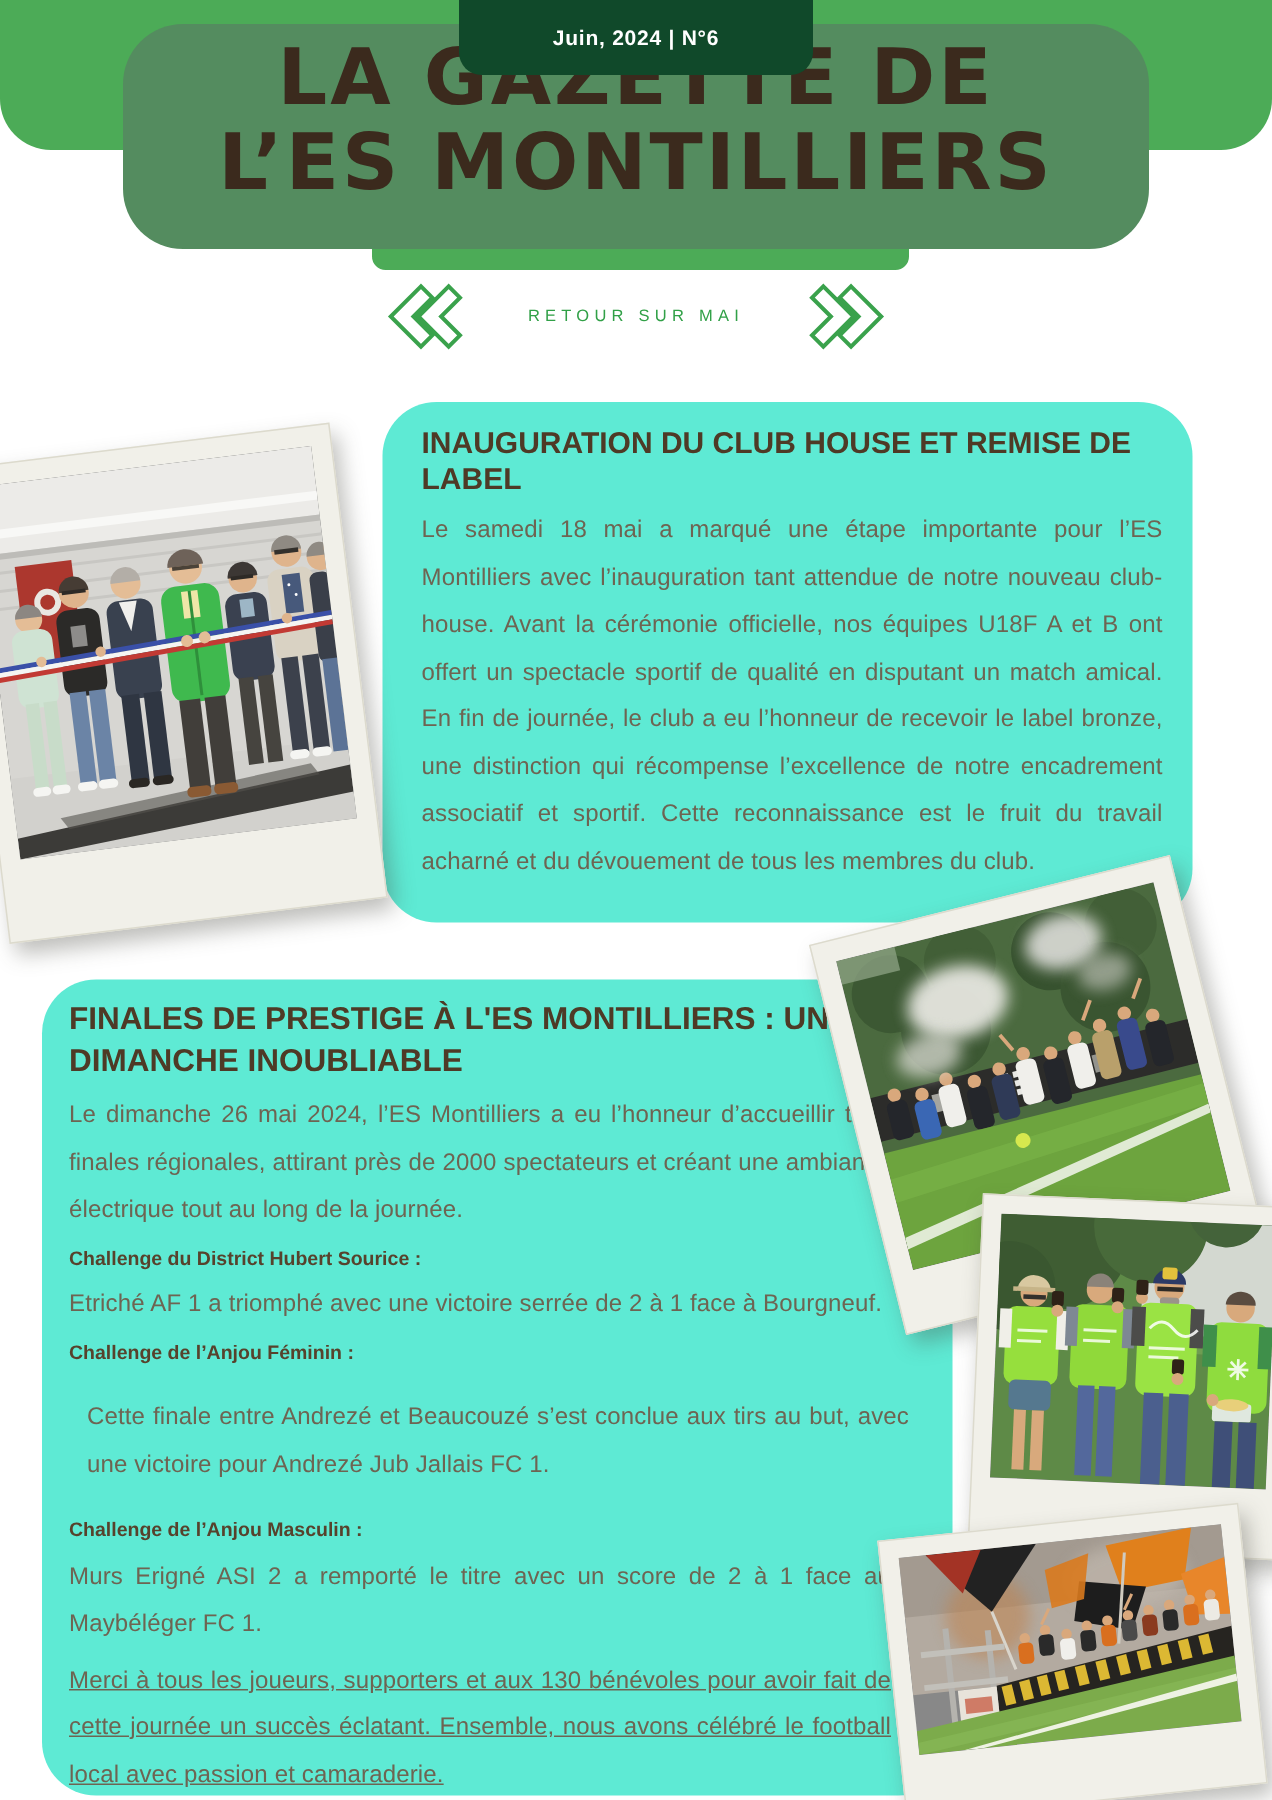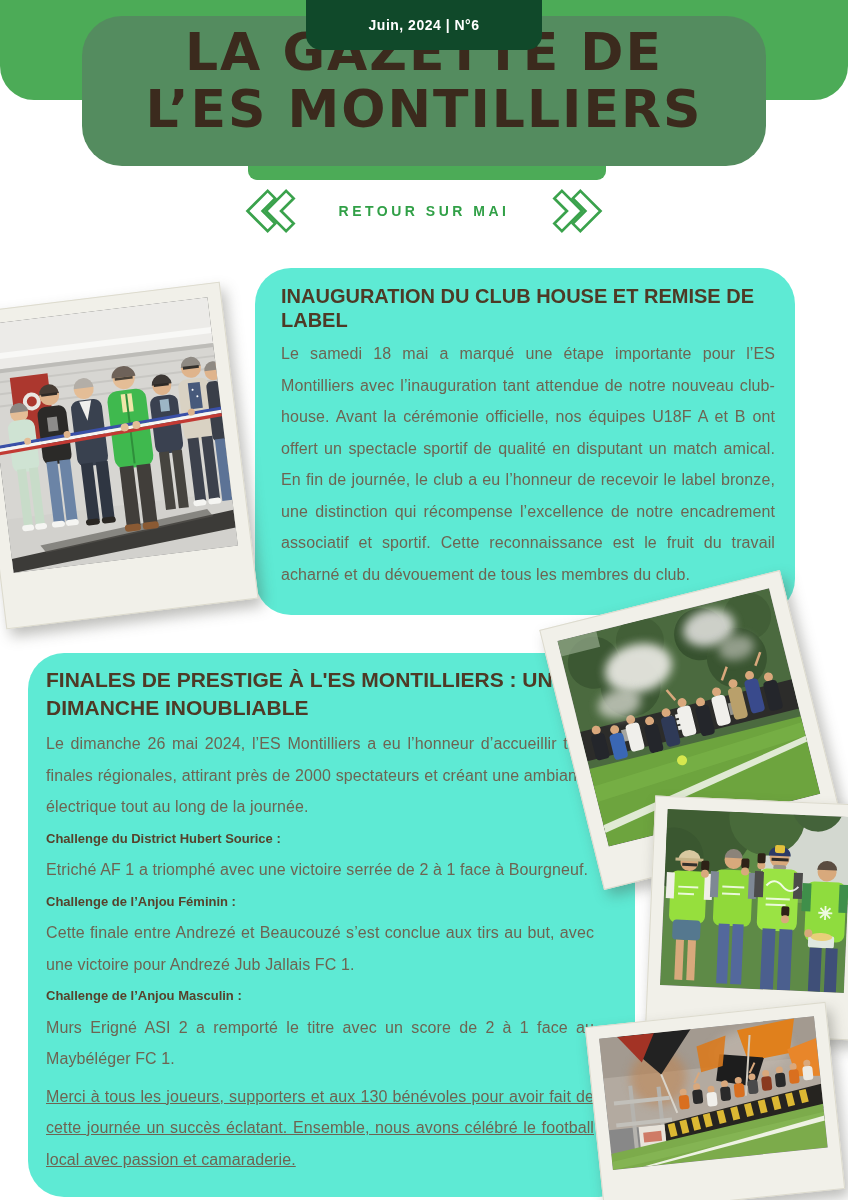--- a/index.html
+++ b/index.html
@@ -14,21 +14,21 @@
   .banner{position:absolute;left:82px;top:16px;width:684px;height:150px;
           background:#548c5f;border-radius:40px;z-index:2;text-align:center;}
   .banner .title{margin-top:8px;font-family:"DejaVu Sans",sans-serif;font-weight:bold;
                  font-size:52px;line-height:57px;letter-spacing:2px;color:#3b2a1d;}
   .issue-pill{position:absolute;left:306px;top:0;width:236px;height:50px;
               background:#10492a;border-radius:0 0 15px 15px;z-index:3;
               color:#ffffff;font-weight:bold;font-size:14px;letter-spacing:.5px;
               display:flex;align-items:center;justify-content:center;}
   .nav{position:absolute;left:0;top:184px;width:848px;height:54px;z-index:2;
        display:flex;align-items:center;justify-content:center;gap:42px;}
-  .nav-label{font-weight:bold;font-size:14px;letter-spacing:3.5px;color:#31a047;}
+  .nav-label{font-weight:normal;font-size:11px;letter-spacing:3.5px;color:#31a047;}
   .chev{display:block;}
 
   
   .panel{position:absolute;background:#5eead4;border-radius:36px;box-sizing:border-box;z-index:2;}
   .panel-1{left:255px;top:268px;width:540px;height:347px;padding:16px 20px 0 26px;}
   .panel-2{left:28px;top:653px;width:607px;height:544px;padding:13px 0 0 18px;overflow:hidden;}
   .art-heading{margin:0;font-size:20px;line-height:24px;font-weight:bold;color:#4e3a26;letter-spacing:0;}
   .panel-2 .art-heading{font-size:21px;line-height:28px;width:540px;}
   .body-text{margin:6px 0 0 0;font-size:16px;line-height:31.5px;color:#6e6452;
              text-align:justify;letter-spacing:.1px;}
@@ -88,21 +88,21 @@
 
   <section class="panel panel-2">
     <h2 class="art-heading">FINALES DE PRESTIGE À L'ES MONTILLIERS : UN DIMANCHE INOUBLIABLE</h2>
     <p class="body-text">Le dimanche 26 mai 2024, l’ES Montilliers a eu l’honneur d’accueillir trois finales régionales, attirant près de 2000 spectateurs et créant une ambiance électrique tout au long de la journée.</p>
     <div>
       <p class="challenge-label">Challenge du District Hubert Sourice :</p>
       <p class="body-text" style="margin:0;">Etriché AF 1 a triomphé avec une victoire serrée de 2 à 1 face à Bourgneuf.</p>
     </div>
     <div>
       <p class="challenge-label">Challenge de l’Anjou Féminin :</p>
-      <p class="body-text" style="margin:0;">Cette finale entre Andrezé et Beaucouzé s’est conclue aux tirs au but, avec une victoire pour Andrezé Jub Jallais FC 1.</p>
+      <p class="body-text" style="margin:12px;">Cette finale entre Andrezé et Beaucouzé s’est conclue aux tirs au but, avec une victoire pour Andrezé Jub Jallais FC 1.</p>
     </div>
     <div>
       <p class="challenge-label">Challenge de l’Anjou Masculin :</p>
       <p class="body-text" style="margin:0;">Murs Erigné ASI 2 a remporté le titre avec un score de 2 à 1 face au Maybéléger FC 1.</p>
     </div>
     <p class="body-text outro">Merci à tous les joueurs, supporters et aux 130 bénévoles pour avoir fait de cette journée un succès éclatant. Ensemble, nous avons célébré le football local avec passion et camaraderie.</p>
   </section>
 
   <div class="polaroid p1">
     <span class="shot">

